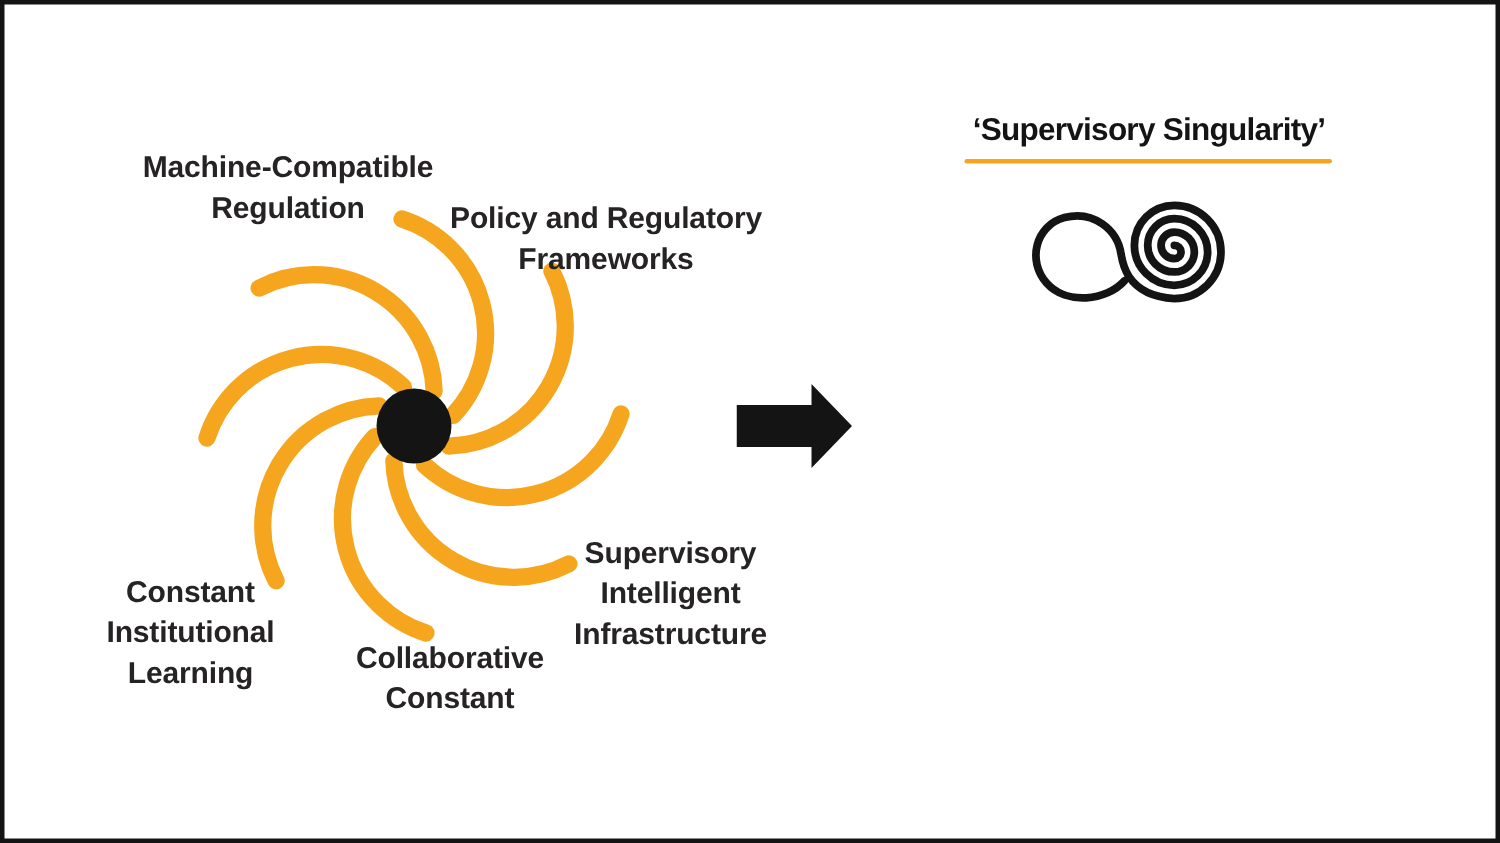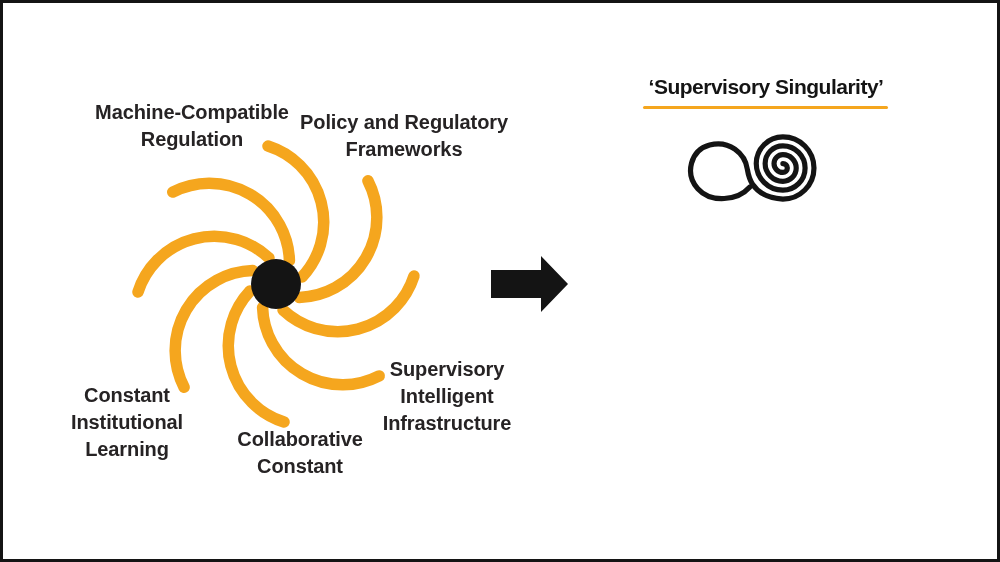--- a/index.html
+++ b/index.html
@@ -44,21 +44,21 @@
       <path d="M 26 -7 A 80 80 0 0 0 -8 -138" transform="rotate(225)"></path>
       <path d="M 26 -7 A 80 80 0 0 0 -8 -138" transform="rotate(270)"></path>
       <path d="M 26 -7 A 80 80 0 0 0 -8 -138" transform="rotate(315)"></path>
     </g>
     <circle cx="0" cy="0" r="25" fill="#141414"></circle>
   </svg>
 
   <div class="spoke-label" style="left:169px;top:96px;margin-left:20px;">Machine-Compatible
 Regulation</div>
 
-  <div class="spoke-label" style="left:401px;top:106px;">Policy and Regulatory
+  <div class="spoke-label" style="left:401px;top:130px;">Policy and Regulatory
 Frameworks</div>
 
   <div class="spoke-label" style="left:444px;top:333px;margin-top:20px;">Supervisory
 Intelligent
 Infrastructure</div>
 
   <div class="spoke-label" style="left:297px;top:423px;">Collaborative
 Constant</div>
 
   <div class="spoke-label" style="left:124px;top:379px;">Constant

